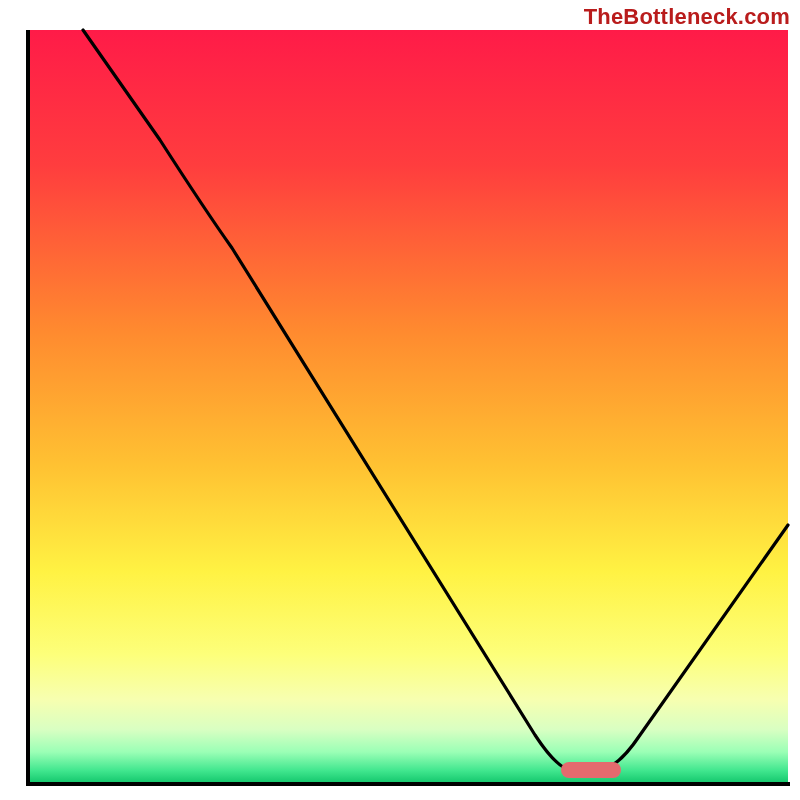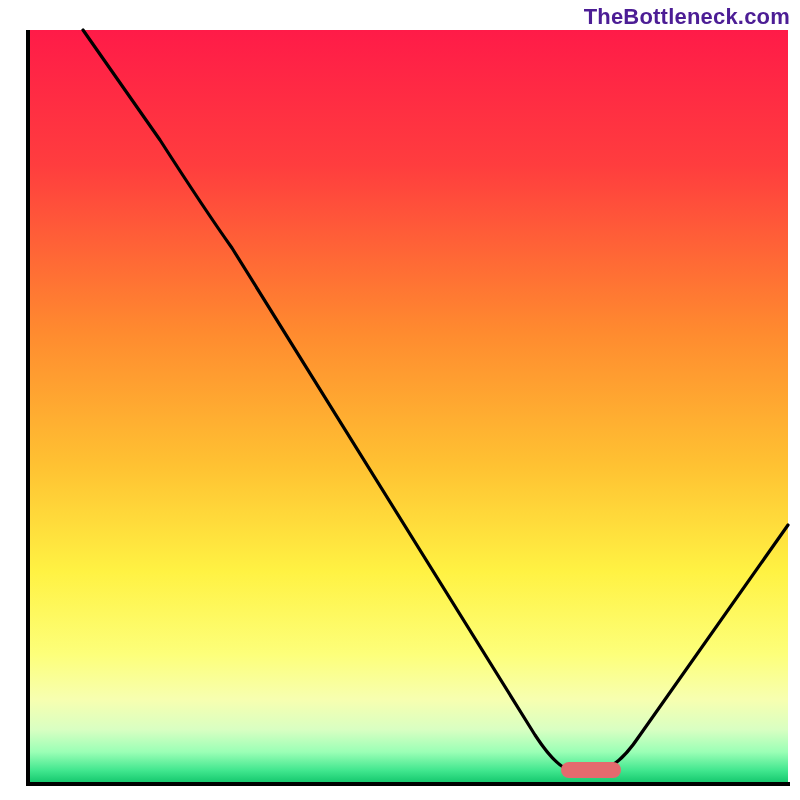--- a/index.html
+++ b/index.html
@@ -16,21 +16,21 @@
     width: 800px;
     height: 800px;
     background: #fff;
   }
   .watermark {
     position: absolute;
     top: 4px;
     right: 10px;
     font-size: 22px;
     font-weight: 600;
-    color: #4c1d95;
+    color: #b91c1c;
     letter-spacing: 0.2px;
     user-select: none;
   }
   svg {
     display: block;
   }
 </style>
 </head>
 <body>
 

